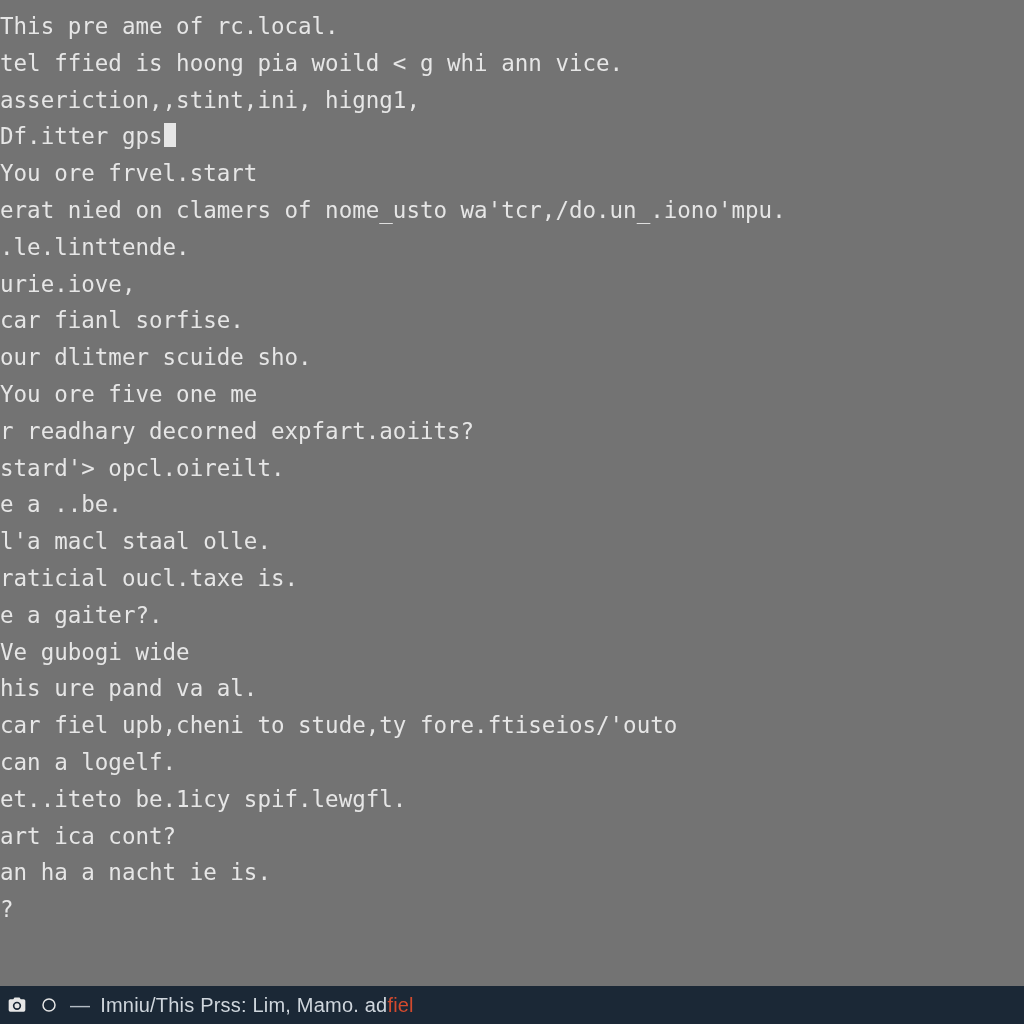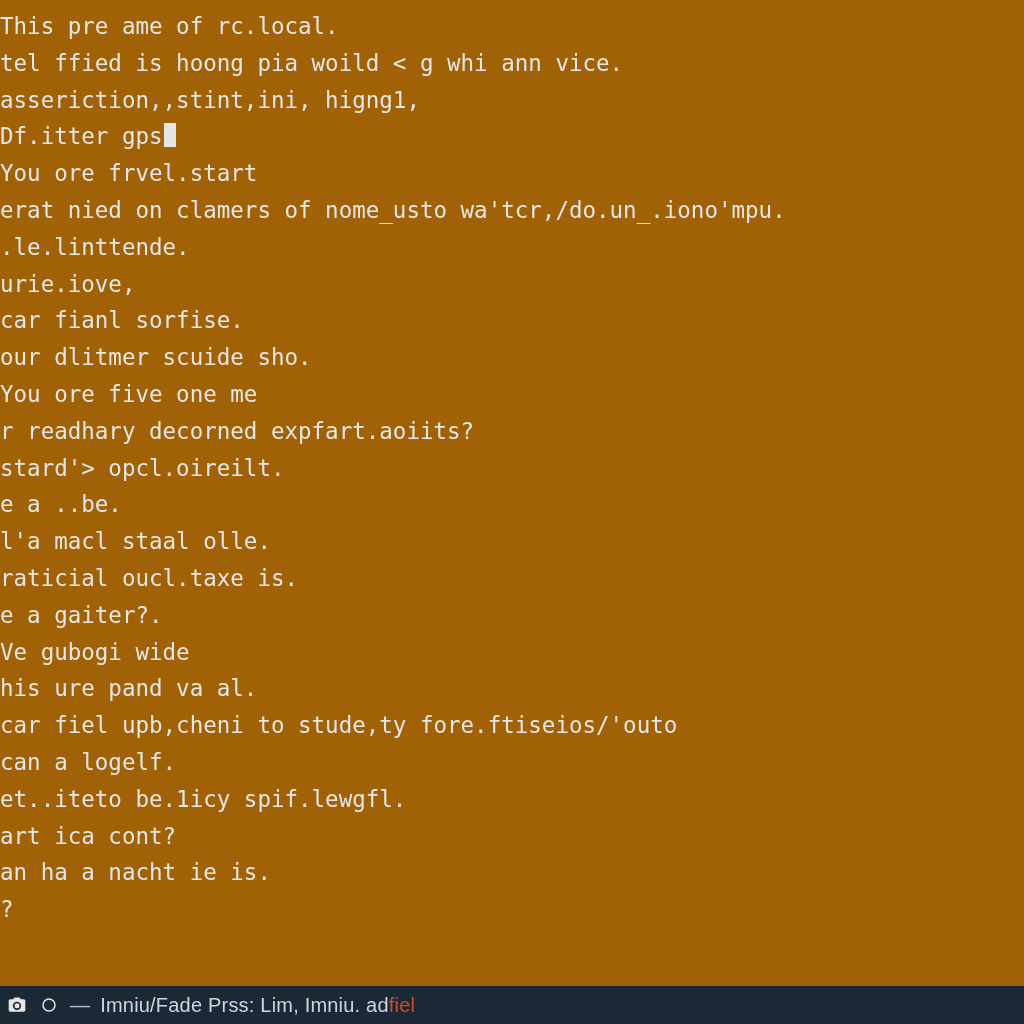--- a/index.html
+++ b/index.html
@@ -7,21 +7,21 @@
     width: 1024px;
     height: 1024px;
     overflow: hidden;
     background: #000;
     font-family: "Menlo", "Consolas", "DejaVu Sans Mono", monospace;
   }
   .terminal {
     position: absolute;
     top: 0; left: 0; right: 0;
     bottom: 38px;
-    background: #a16207;
+    background: #737373;
     color: #e6e6e6;
     font-size: 22.5px;
     line-height: 36.8px;
     padding-top: 8px;
     white-space: pre;
     overflow: hidden;
   }
   .terminal .line { display: block; }
   .cursor {
     display: inline-block;
@@ -66,15 +66,15 @@
       <path d="M9 3l-1.5 2H4a2 2 0 0 0-2 2v11a2 2 0 0 0 2 2h16a2 2 0 0 0 2-2V7a2 2 0 0 0-2-2h-3.5L15 3H9zm3 5a5 5 0 1 1 0 10 5 5 0 0 1 0-10zm0 2a3 3 0 1 0 0 6 3 3 0 0 0 0-6z"></path>
     </svg>
   </span>
   <span class="ico">
     <svg viewBox="0 0 24 24" width="18" height="18" fill="none" stroke="#e6e6e6" stroke-width="2">
       <circle cx="12" cy="12" r="8"></circle>
     </svg>
   </span>
   <span class="text sep">—</span>
   <span class="text">
-    <span>Imniu/Fade Prss: Lim, Imniu. ad</span><span class="accent">fiel</span>
+    <span>Imniu/This Prss: Lim, Mamo. ad</span><span class="accent">fiel</span>
   </span>
 </div>
 
 </body></html>

